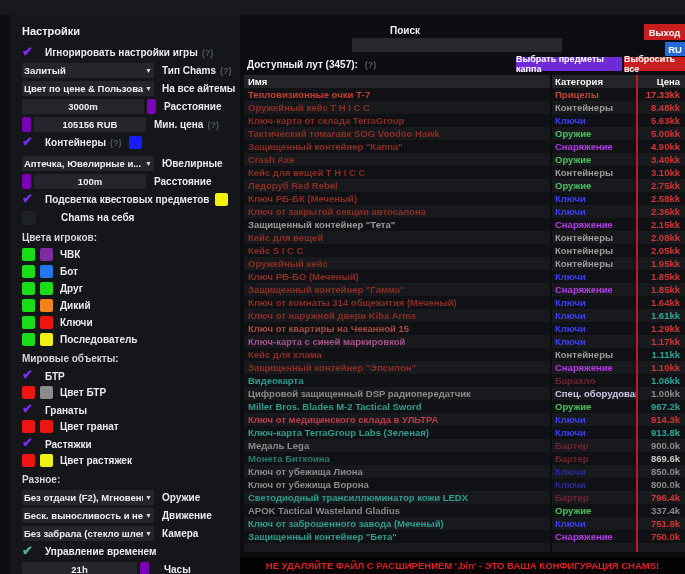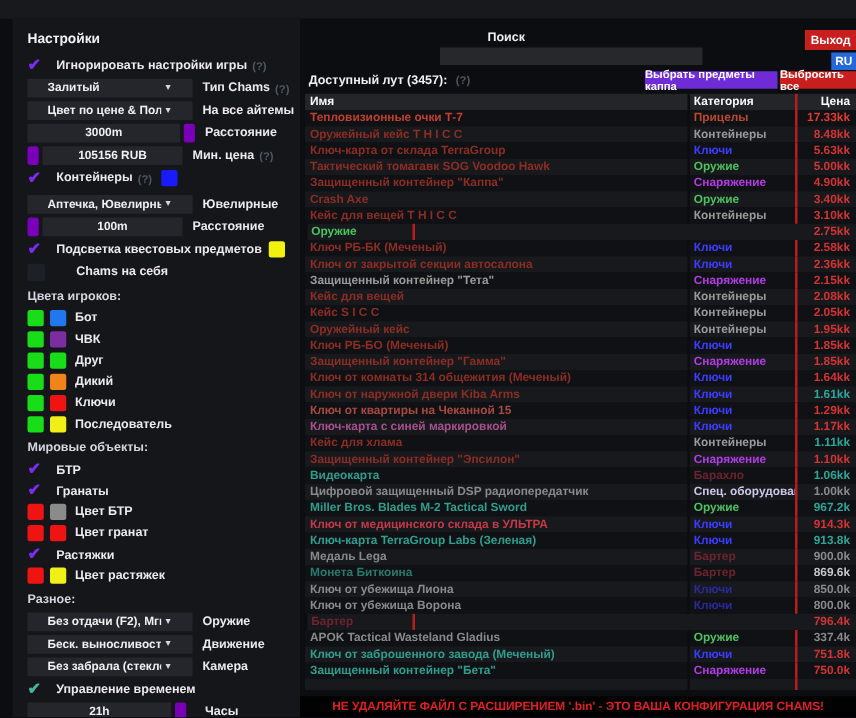--- a/index.html
+++ b/index.html
@@ -6,21 +6,21 @@
   *{box-sizing:border-box;}
   #root{position:relative;width:685px;height:574px;background:#0b0d10;overflow:hidden;
         font-family:"Liberation Sans",sans-serif;font-weight:bold;color:#eceaf0;}
   .topstrip{position:absolute;left:0;top:0;width:685px;height:15px;background:#17191d;}
   
   .panel{position:absolute;left:10px;top:15px;width:230px;height:559px;background:#14161a;
          padding:8px 0 0 12px;overflow:hidden;}
   .ptitle{font-size:11px;color:#f2f2f4;margin:2px 0 8px 0;}
   .ctrl-row{display:flex;align-items:center;height:15px;margin:0 0 3px 0;white-space:nowrap;}
   .dd{width:132px;min-width:132px;height:15px;background:#24262c;display:flex;align-items:center;
-      padding:0 16px;overflow:hidden;}
+      padding:0 2px;overflow:hidden;}
   .dd .val{font-size:9.5px;color:#f0f0f2;overflow:hidden;white-space:nowrap;flex:1;}
   .dd .arr{font-size:7px;color:#d8d8dc;margin-left:2px;}
   .tinput{width:122px;min-width:122px;height:15px;background:#24262c;display:flex;align-items:center;
           justify-content:center;font-size:9.5px;color:#f0f0f2;overflow:hidden;}
   .tinput.w112{width:112px;min-width:112px;}
   .accent{width:9px;min-width:9px;height:15px;border-radius:2px;background:#7a00b8;margin:0 3px;}
   .lbl{margin-left:8px;font-size:10px;color:#eceaf0;}
   .help{margin-left:4px;font-size:9px;color:#4e5864;}
   .cb{width:14px;min-width:14px;height:14px;background:#1d2026;border-radius:2px;position:relative;
       margin-right:9px;}
@@ -131,27 +131,27 @@
 
     <div class="ctrl-row">
       <span class="cb"></span>
       <span class="lbl" style="margin-left:16px">Chams на себя</span>
     </div>
 
     <div class="sect">Цвета игроков:</div>
     <div>
         <div class="ctrl-row" style="height:13px;margin-bottom:4px">
        <span class="swatch" style="background:#19dd19"></span>
+       <span class="swatch" style="background:#7c2da0"></span>
+       <span class="lbl" style="margin-left:2px">ЧВК</span>
+     </div>
+        <div class="ctrl-row" style="height:13px;margin-bottom:4px">
+       <span class="swatch" style="background:#19dd19"></span>
        <span class="swatch" style="background:#2277ee"></span>
        <span class="lbl" style="margin-left:2px">Бот</span>
-     </div>
-        <div class="ctrl-row" style="height:13px;margin-bottom:4px">
-       <span class="swatch" style="background:#19dd19"></span>
-       <span class="swatch" style="background:#7c2da0"></span>
-       <span class="lbl" style="margin-left:2px">ЧВК</span>
      </div>
         <div class="ctrl-row" style="height:13px;margin-bottom:4px">
        <span class="swatch" style="background:#19dd19"></span>
        <span class="swatch" style="background:#19dd19"></span>
        <span class="lbl" style="margin-left:2px">Друг</span>
      </div>
         <div class="ctrl-row" style="height:13px;margin-bottom:4px">
        <span class="swatch" style="background:#19dd19"></span>
        <span class="swatch" style="background:#f08418"></span>
        <span class="lbl" style="margin-left:2px">Дикий</span>
@@ -167,28 +167,28 @@
        <span class="lbl" style="margin-left:2px">Последователь</span>
      </div>
       </div>
 
     <div class="sect">Мировые объекты:</div>
     <div>
         <div class="ctrl-row" style="height:14px;margin-bottom:3px">
          <span class="cb on"></span>
          <span class="lbl" style="margin-left:0">БТР</span>
        </div>
+        <div class="ctrl-row" style="height:13px;margin-bottom:4px">
+         <span class="swatch" style="background:#ee1414"></span>
+         <span class="swatch" style="background:#8b8b8b"></span>
+         <span class="lbl" style="margin-left:2px">Цвет БТР</span>
+       </div>
         <div class="ctrl-row" style="height:14px;margin-bottom:3px">
          <span class="cb on"></span>
          <span class="lbl" style="margin-left:0">Гранаты</span>
-       </div>
-        <div class="ctrl-row" style="height:13px;margin-bottom:4px">
-         <span class="swatch" style="background:#ee1414"></span>
-         <span class="swatch" style="background:#8b8b8b"></span>
-         <span class="lbl" style="margin-left:2px">Цвет БТР</span>
        </div>
         <div class="ctrl-row" style="height:13px;margin-bottom:4px">
          <span class="swatch" style="background:#ee1414"></span>
          <span class="swatch" style="background:#ee1414"></span>
          <span class="lbl" style="margin-left:2px">Цвет гранат</span>
        </div>
         <div class="ctrl-row" style="height:14px;margin-bottom:3px">
          <span class="cb on"></span>
          <span class="lbl" style="margin-left:0">Растяжки</span>
        </div>
@@ -285,20 +285,21 @@
        <span class="tc name" style="color:#8c2d26">Crash Axe</span>
        <span class="tc cat" style="color:#4bc35f">Оружие</span>
        <span class="tc price" style="color:#d23434">3.40kk</span>
      </div>
         <div class="trow  ">
        <span class="tc name" style="color:#8c2d26">Кейс для вещей T H I C C</span>
        <span class="tc cat" style="color:#9b9b9b">Контейнеры</span>
        <span class="tc price" style="color:#d23434">3.10kk</span>
      </div>
         <div class="trow alt ">
+       <span class="tc name" style="color:#8c2d26">Ледоруб Red Rebel</span>
        <span class="tc cat" style="color:#4bc35f">Оружие</span>
        <span class="tc price" style="color:#d23434">2.75kk</span>
      </div>
         <div class="trow  ">
        <span class="tc name" style="color:#8c2d26">Ключ РБ-БК (Меченый)</span>
        <span class="tc cat" style="color:#3d3dff">Ключи</span>
        <span class="tc price" style="color:#d23434">2.58kk</span>
      </div>
         <div class="trow alt ">
        <span class="tc name" style="color:#8c2d26">Ключ от закрытой секции автосалона</span>
@@ -404,20 +405,21 @@
        <span class="tc name" style="color:#8a8a8a">Ключ от убежища Лиона</span>
        <span class="tc cat" style="color:#2a2a9a">Ключи</span>
        <span class="tc price" style="color:#8a8a8a">850.0k</span>
      </div>
         <div class="trow  ">
        <span class="tc name" style="color:#8a8a8a">Ключ от убежища Ворона</span>
        <span class="tc cat" style="color:#2a2a9a">Ключи</span>
        <span class="tc price" style="color:#8a8a8a">800.0k</span>
      </div>
         <div class="trow alt ">
+       <span class="tc name" style="color:#2e9e8f">Светодиодный трансиллюминатор кожи LEDX</span>
        <span class="tc cat" style="color:#6e2430">Бартер</span>
        <span class="tc price" style="color:#d23434">796.4k</span>
      </div>
         <div class="trow  ">
        <span class="tc name" style="color:#8a8a8a">APOK Tactical Wasteland Gladius</span>
        <span class="tc cat" style="color:#4bc35f">Оружие</span>
        <span class="tc price" style="color:#8a8a8a">337.4k</span>
      </div>
         <div class="trow alt ">
        <span class="tc name" style="color:#2e9e8f">Ключ от заброшенного завода (Меченый)</span>

